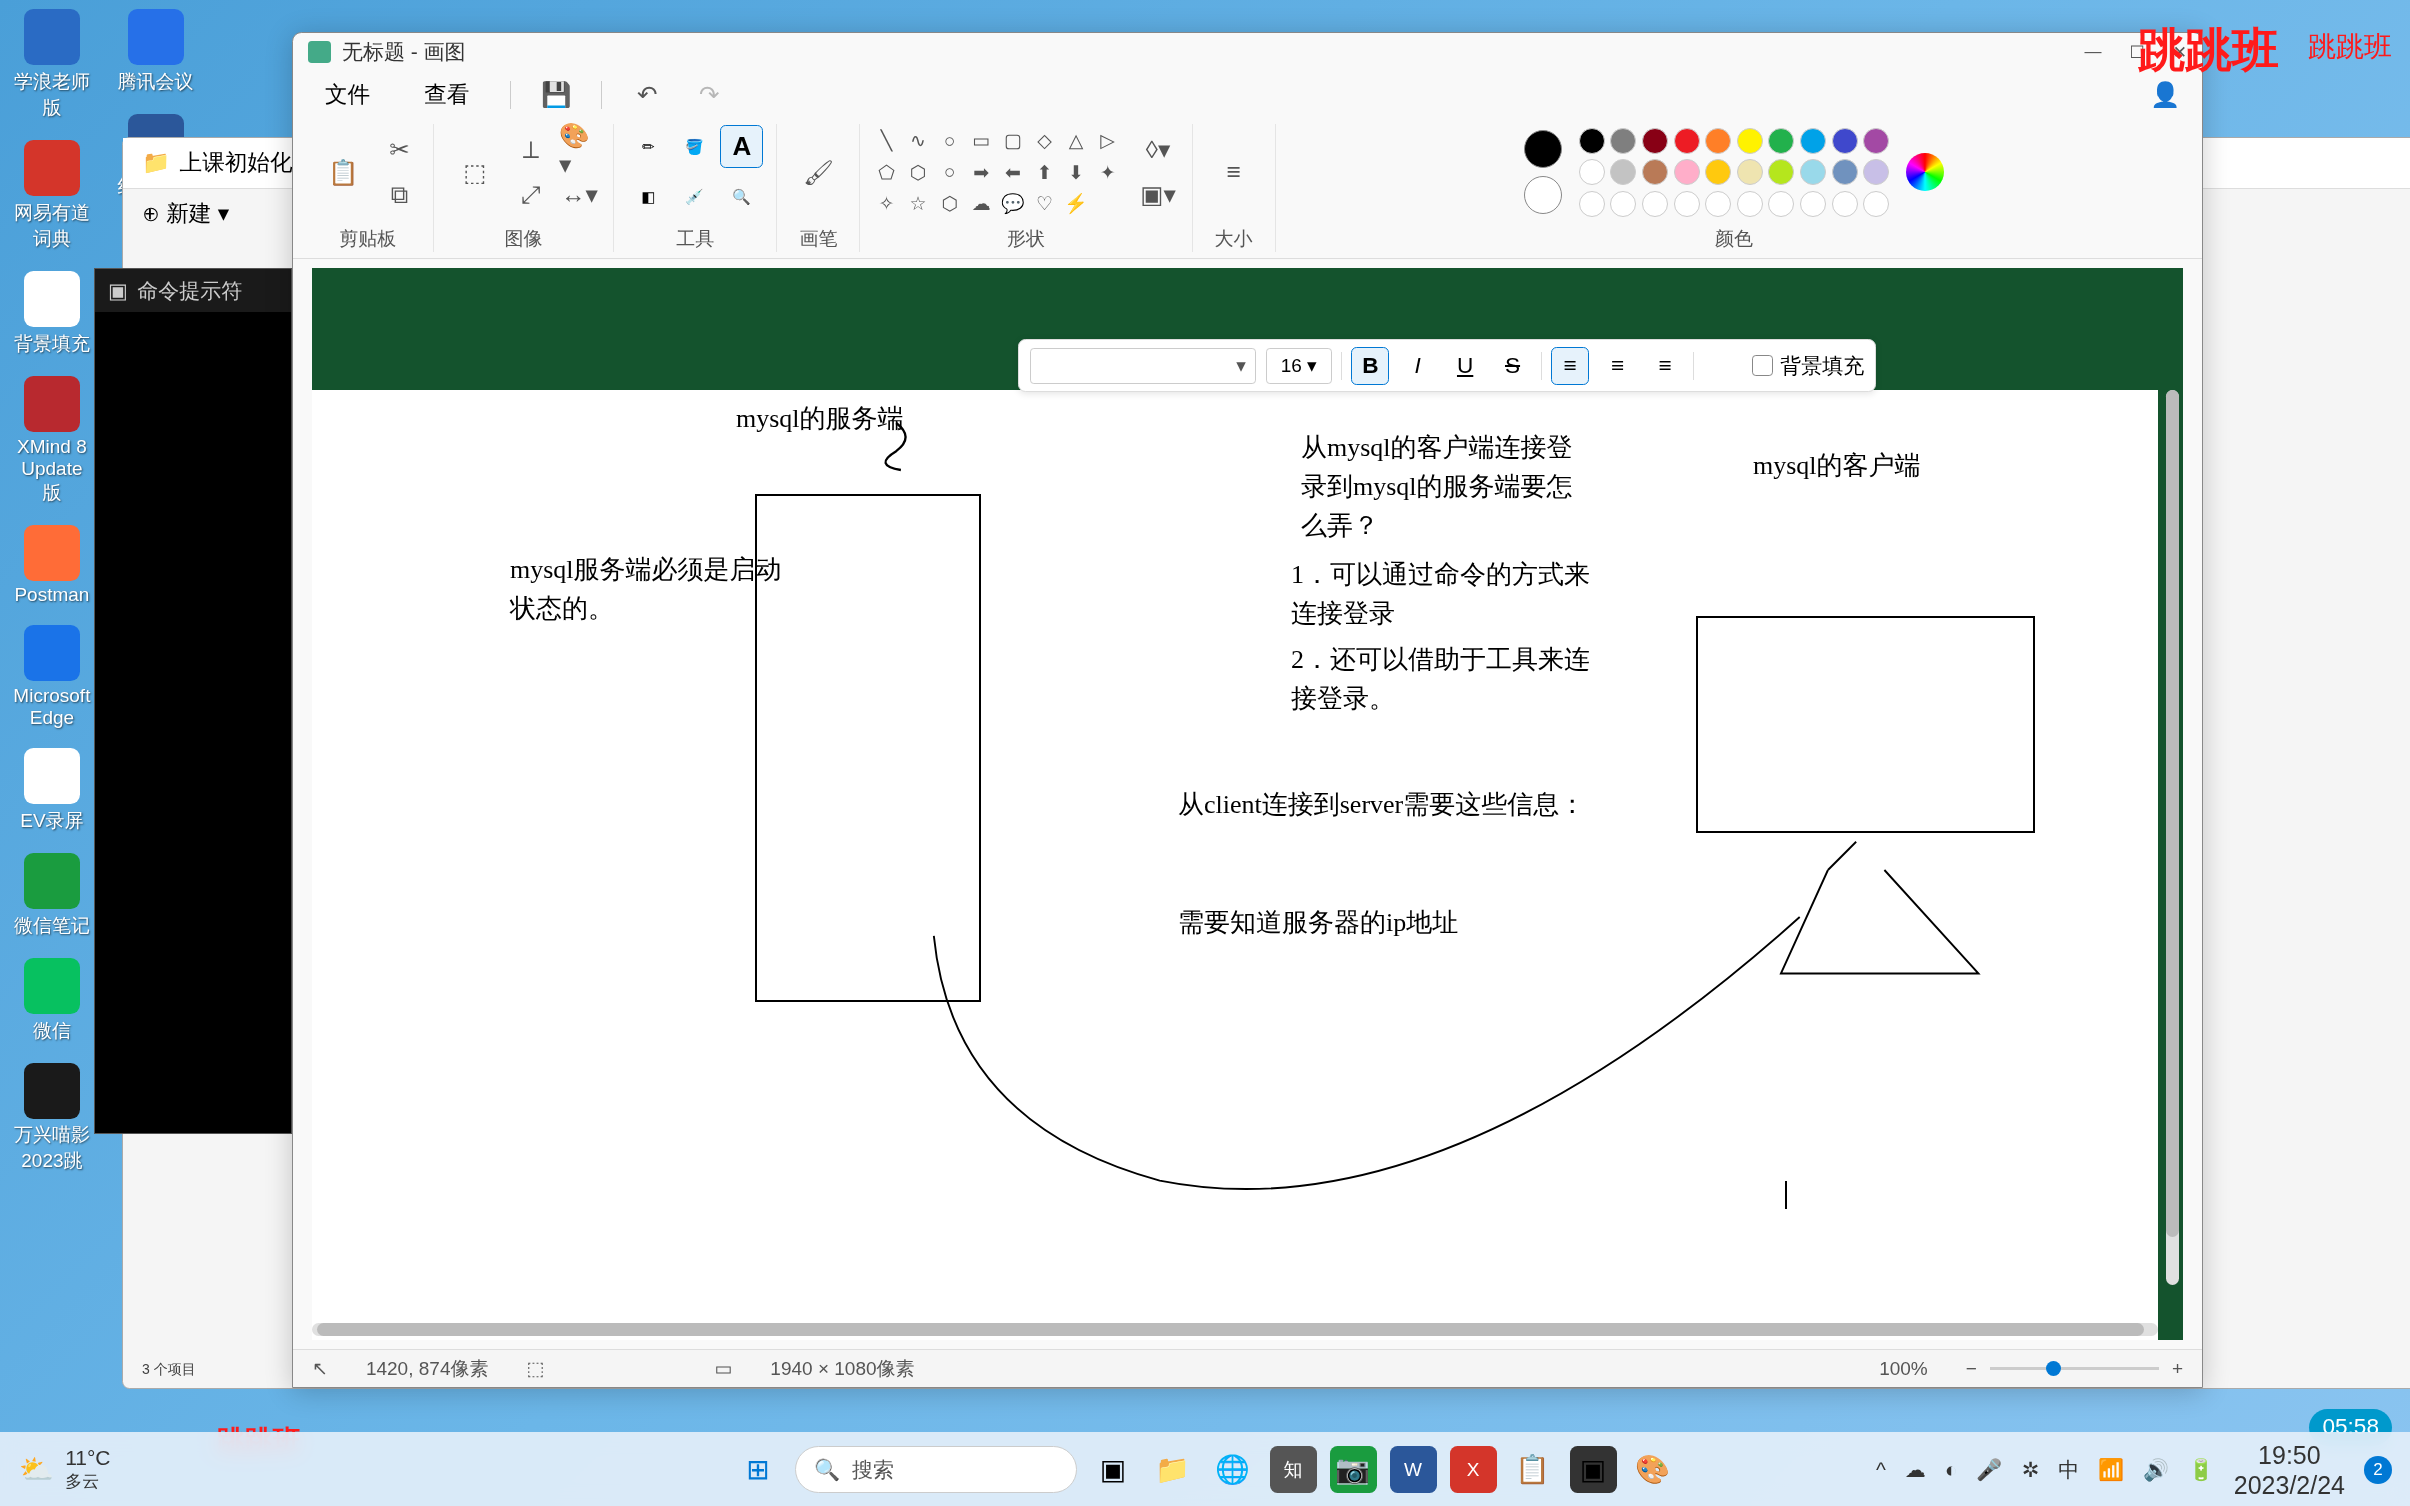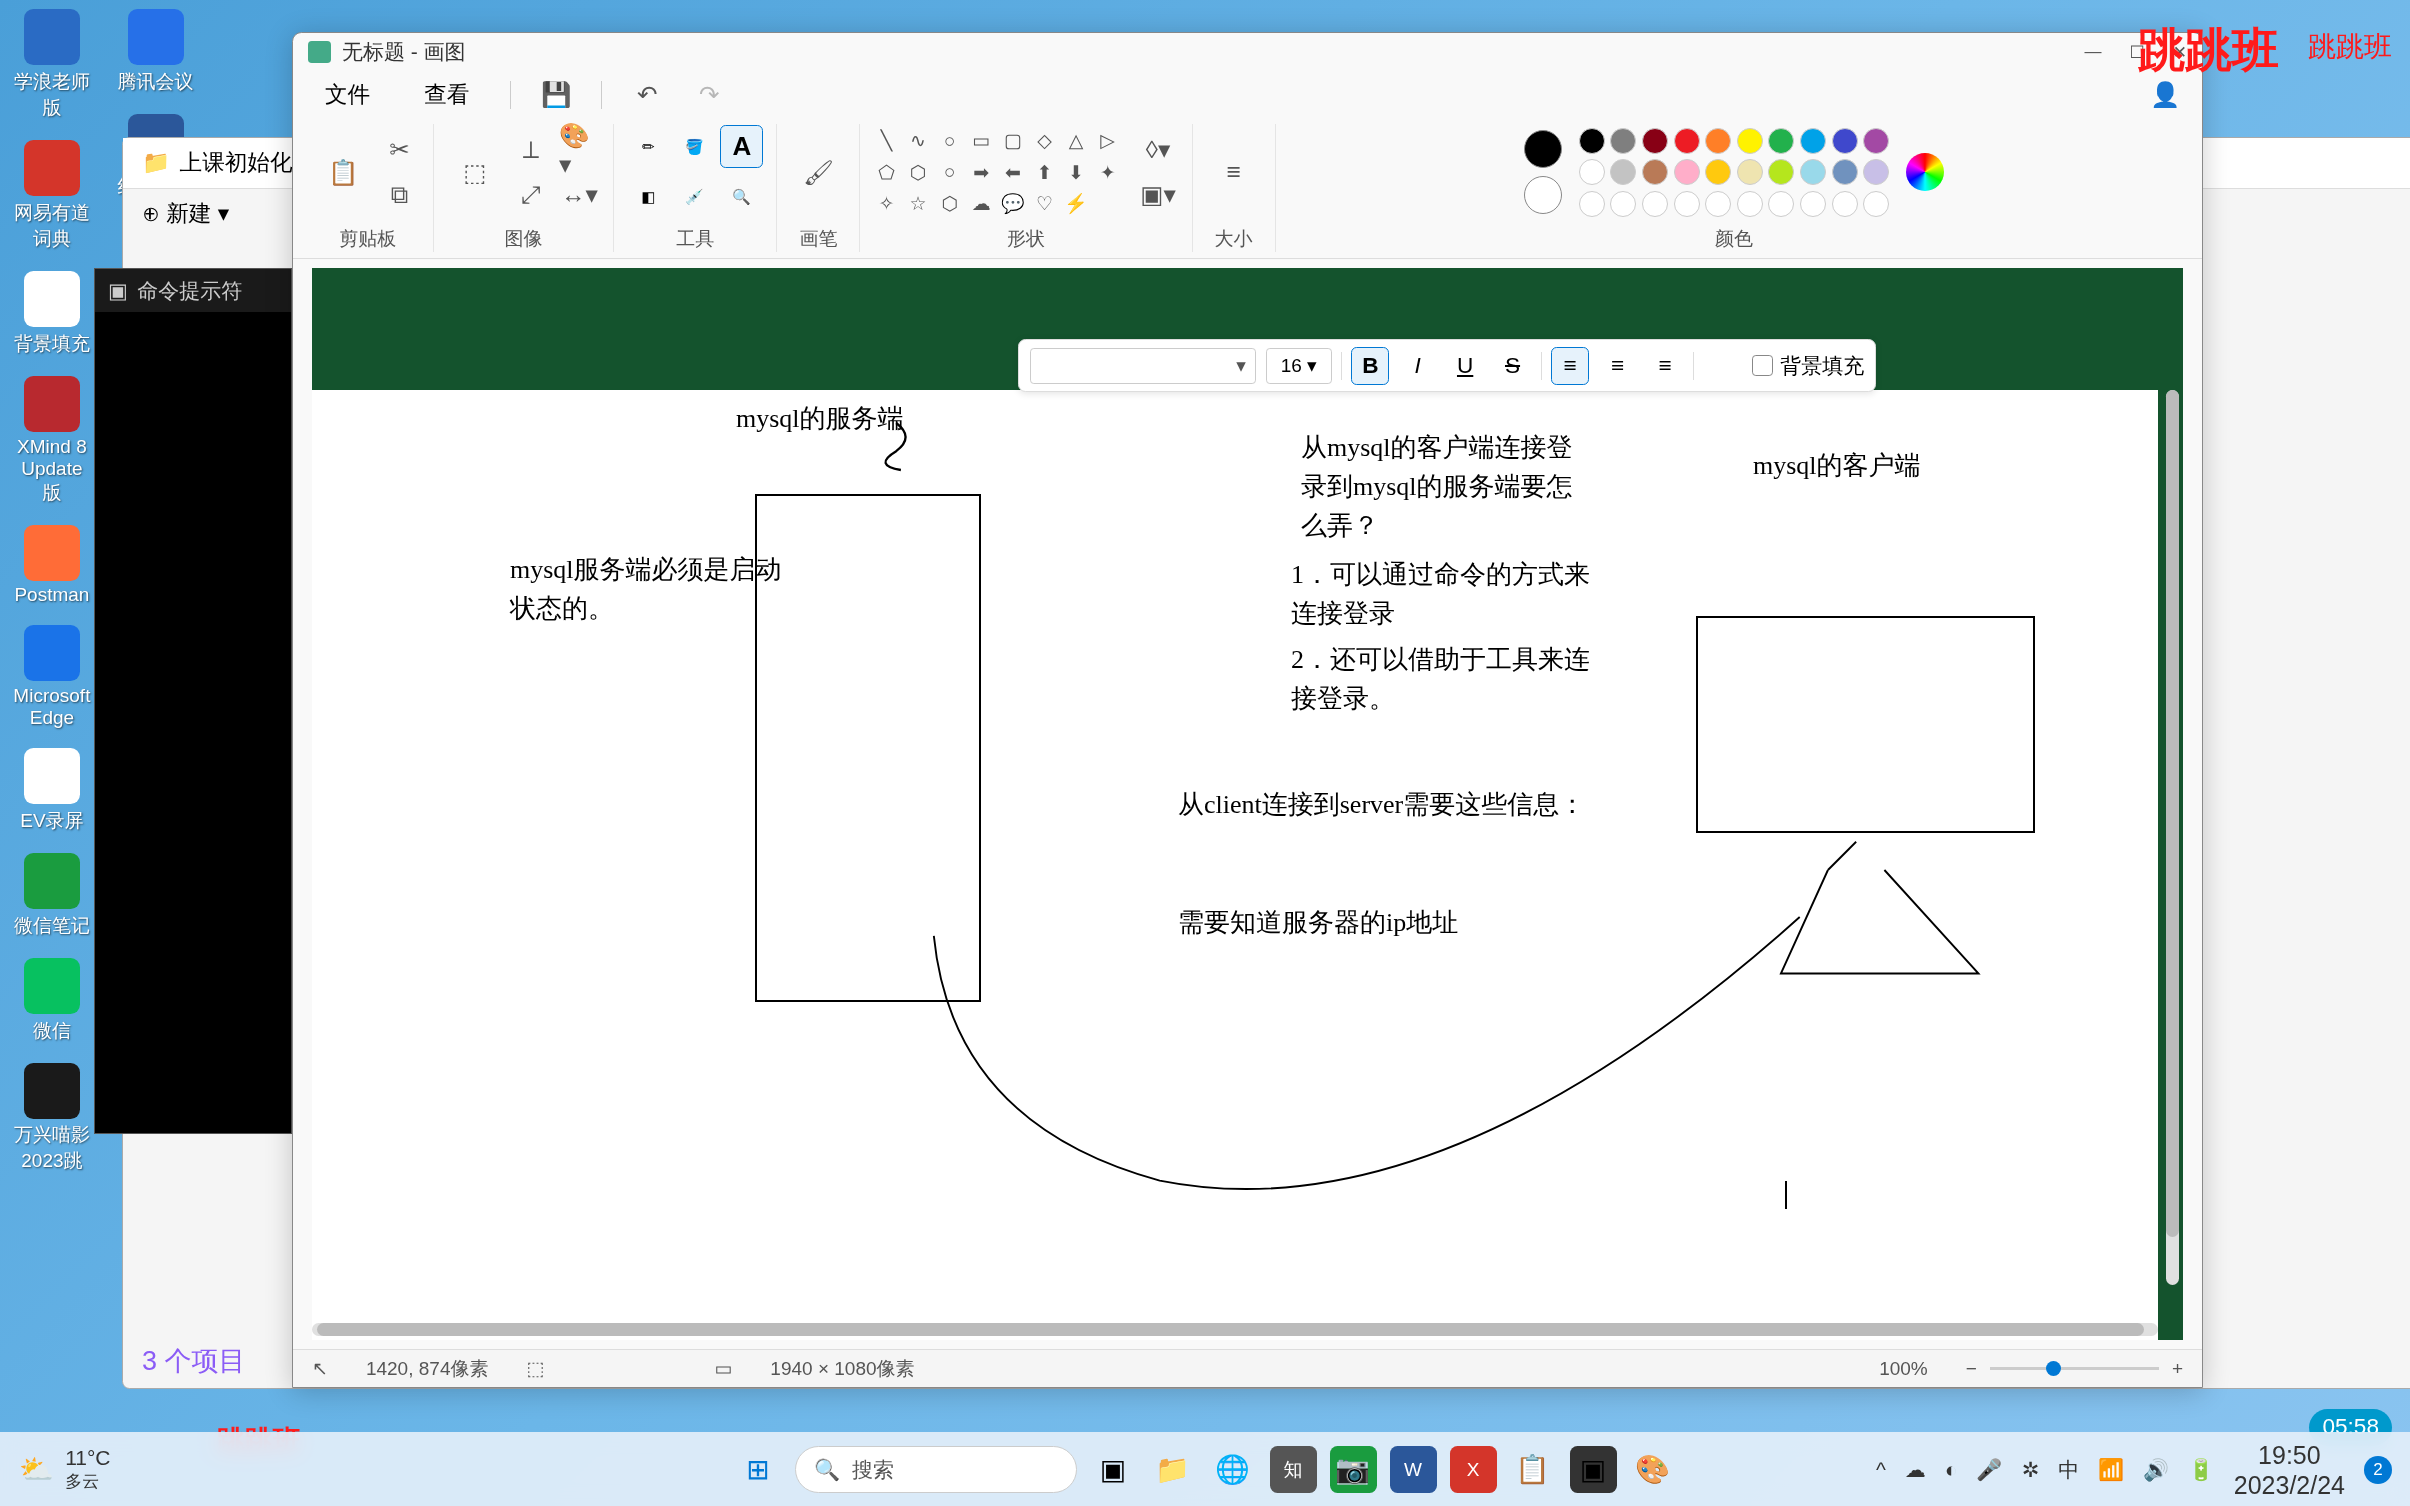--- a/index.html
+++ b/index.html
@@ -20,21 +20,21 @@
 
 
 .cmd-window { position: absolute; top: 268px; left: 94px; width: 198px; height: 866px; background: #000; z-index: 3; border: 0.9px solid #555; }
 .cmd-title { background: #1a1a1a; color: #ccc; padding: 7.5px 13px; font-size: 21px; display: flex; align-items: center; gap: 9.4px; }
 .cmd-body { padding: 13px; color: #ccc; font-family: Consolas, monospace; font-size: 21px; line-height: 1.4; }
 
 
 .explorer-window { position: absolute; top: 137px; left: 122px; width: 2298px; height: 1252px; background: #f5f5f5; z-index: 2; border: 0.9px solid #aaa; border-radius: 7.5px; }
 .explorer-tab { background: #fff; padding: 9.4px 19px; font-size: 22.6px; display: flex; align-items: center; gap: 9.4px; border-bottom: 0.9px solid #ddd; }
 .explorer-toolbar { padding: 9.4px 19px; display: flex; gap: 19px; font-size: 22.6px; }
-.explorer-status { position: absolute; bottom: 9.4px; left: 19px; font-size: 27px; color: #8b5cf6; }
+.explorer-status { position: absolute; bottom: 9.4px; left: 19px; font-size: 14px; color: #404040; }
 
 
 .paint-window { position: absolute; top: 32px; left: 292px; width: 1911px; height: 1356px; background: #f9f9f9; z-index: 10; border: 0.9px solid #888; border-radius: 9.4px 9.4px 0 0; box-shadow: 0 3.8px 28px rgba(0,0,0,0.2); }
 .paint-titlebar { height: 38px; display: flex; align-items: center; padding: 0 15px; font-size: 21px; color: #333; }
 .paint-titlebar .paint-ico { width: 22.6px; height: 22.6px; background: #4a8; border-radius: 3.8px; margin-right: 11.3px; }
 .paint-titlebar-right { margin-left: auto; display: flex; gap: 28px; font-size: 17px; color: #555; }
 
 .paint-menu { height: 47px; display: flex; align-items: center; padding: 0 19px; gap: 28px; font-size: 22.6px; }
 .paint-menu-item { padding: 5.6px 13px; }
 .paint-menu .sep { width: 0.9px; height: 28px; background: #ccc; }

